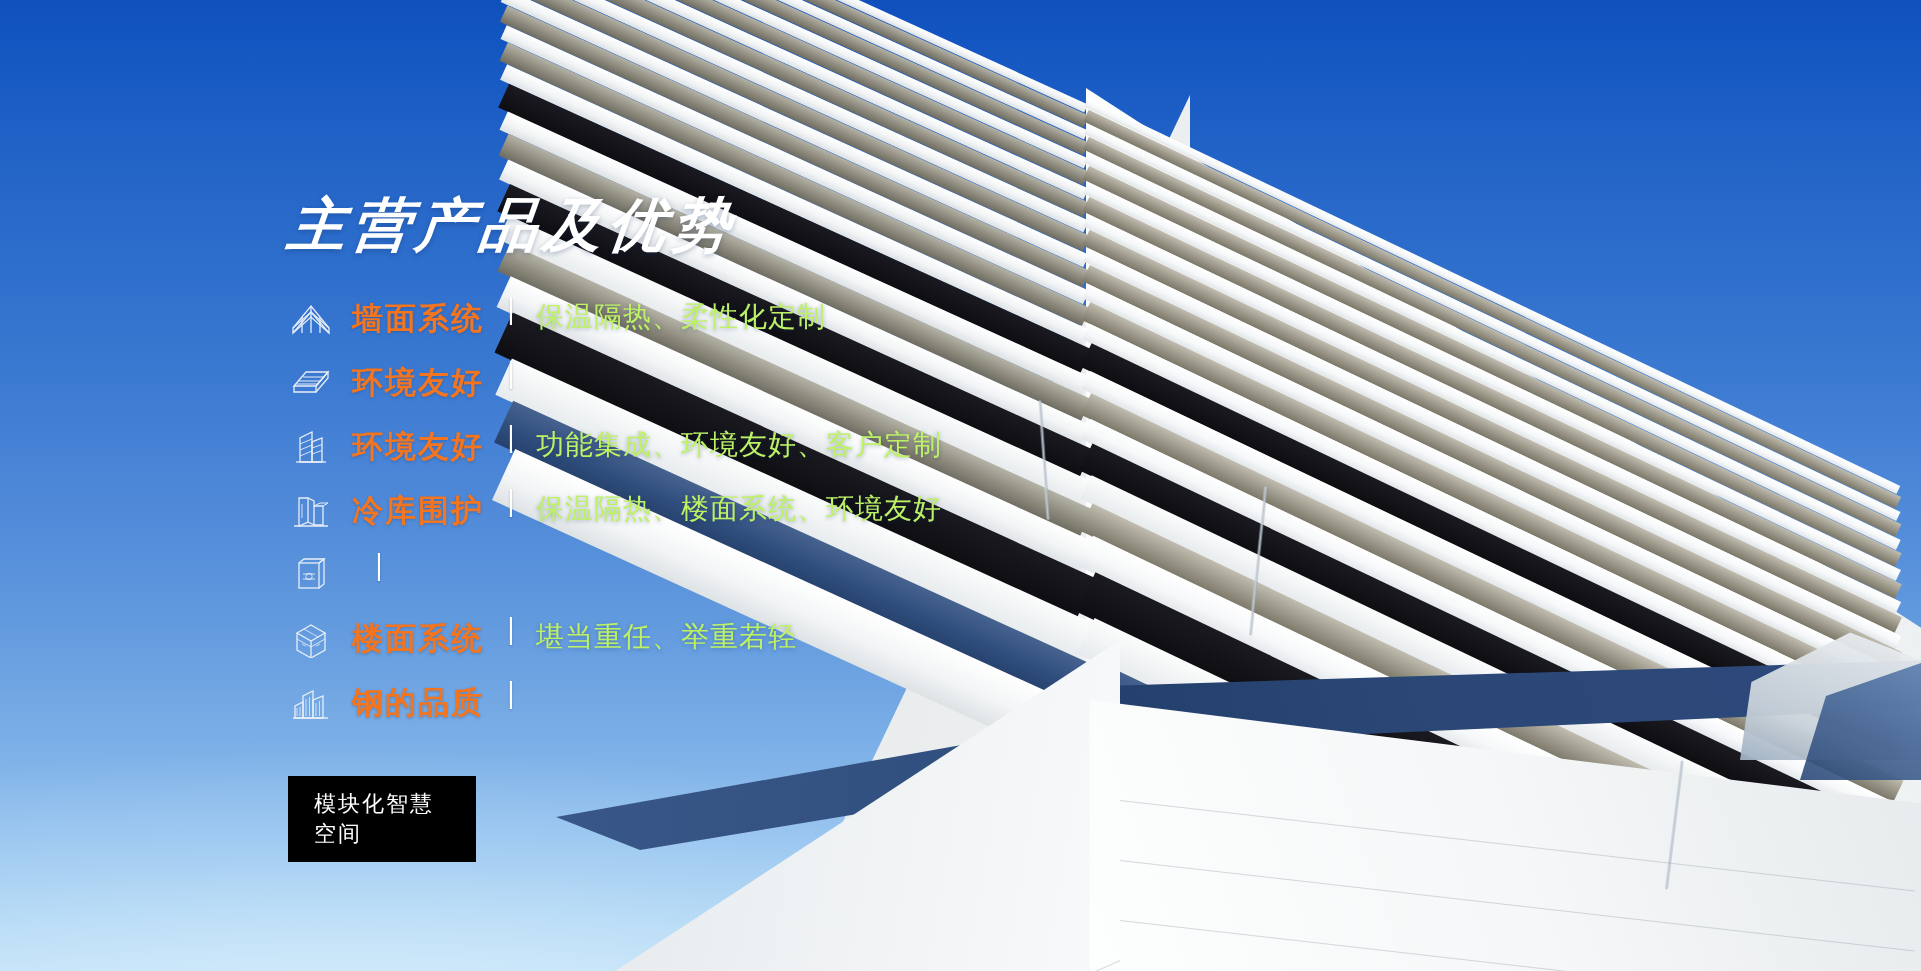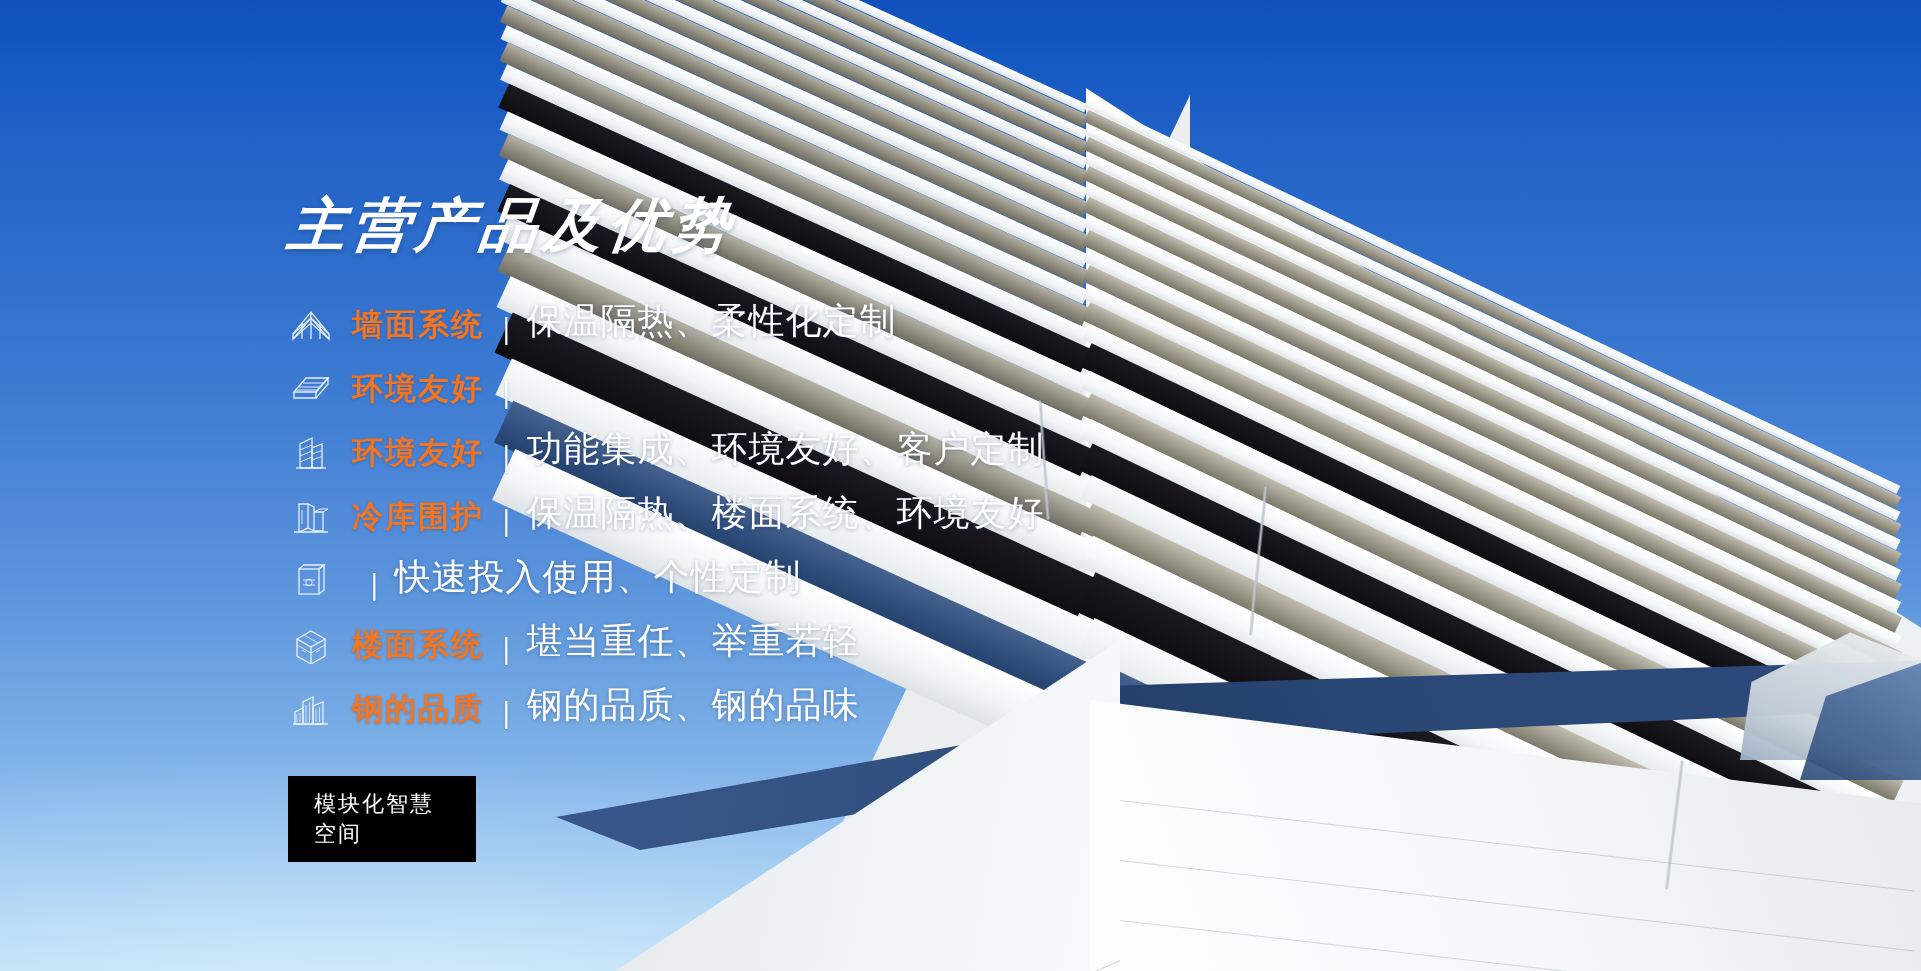--- a/index.html
+++ b/index.html
@@ -152,22 +152,23 @@
     transform:skewX(-6deg);
     text-shadow:0 2px 5px rgba(10,40,90,.28);
     margin-bottom:44px;
     white-space:nowrap;
   }
 
   .list { display:flex; flex-direction:column; gap:16px; }
 
   .row {
     display:flex;
-    align-items:flex-end;
+    align-items:flex-start;
     height:48px;
+    font-family:Liberation Mono, monospace;
   }
 
   .row-icon {
     width:46px; height:42px;
     flex:0 0 46px;
     display:flex; align-items:center; justify-content:center;
     margin-right:18px;
   }
   .row-icon svg { display:block; }
 
@@ -184,22 +185,22 @@
     color:#ffffff;
     font-size:30px;
     font-weight:bold;
     margin:0 16px 0 18px;
     line-height:1;
     transform:translateY(-2px) scaleX(.55);
     text-shadow:0 1px 3px rgba(20,50,100,.30);
   }
 
   .row-desc {
-    color:#ffffff;
-    font-size:36px;
+    color:#bef264;
+    font-size:28px;
     letter-spacing:1px;
     white-space:nowrap;
     text-shadow:0 1px 4px rgba(20,50,100,.38);
   }
 
   .cta {
     margin-top:46px;
     display:inline-flex;
     align-items:center;
     justify-content:center;
@@ -377,21 +378,20 @@
           <svg width="42" height="38" viewBox="0 0 42 38" fill="none" stroke="#e7eef8" stroke-width="1.3">
             <rect x="9" y="7" width="20" height="25"></rect>
             <path d="M9 7 L14 3 L34 3 L29 7"></path>
             <path d="M29 7 L34 3 L34 28 L29 32"></path>
             <path d="M13 18 L25 18" stroke-width=".9"></path>
             <path d="M13 23 L25 23" stroke-width=".9"></path>
             <circle cx="19" cy="20.5" r="3.2" stroke-width=".9"></circle>
           </svg>
         </span>
         <span class="row-sep">|</span>
-        <span class="row-desc">快速投入使用、个性定制</span>
       </div>
 
       <div class="row">
         <span class="row-icon">
           <svg width="42" height="38" viewBox="0 0 42 38" fill="none" stroke="#e7eef8" stroke-width="1.3">
             <path d="M7 13 L21 5 L35 13 L21 21 Z"></path>
             <path d="M7 13 L7 30 L21 38 L21 21"></path>
             <path d="M35 13 L35 30 L21 38"></path>
             <path d="M7 19 L21 27 L35 19" stroke-width=".9"></path>
             <path d="M14 9 L28 17" stroke-width=".8"></path>
@@ -411,21 +411,20 @@
             <path d="M13 34 L13 12 L23 7 L23 34 Z"></path>
             <path d="M23 34 L23 16 L33 12 L33 34 Z"></path>
             <path d="M3 34 L38 34"></path>
             <path d="M7 24 L7 32 M10 23 L10 32" stroke-width=".8"></path>
             <path d="M16 15 L16 32 M19.5 13 L19.5 32" stroke-width=".8"></path>
             <path d="M26 19 L26 32 M29.5 17 L29.5 32" stroke-width=".8"></path>
           </svg>
         </span>
         <span class="row-title">钢的品质</span>
         <span class="row-sep">|</span>
-        <span class="row-desc">钢的品质、钢的品味</span>
       </div>
 
     </div>
 
     <div class="cta">模块化智慧空间</div>
   </div>
 
 </div>
 
 </body></html>

